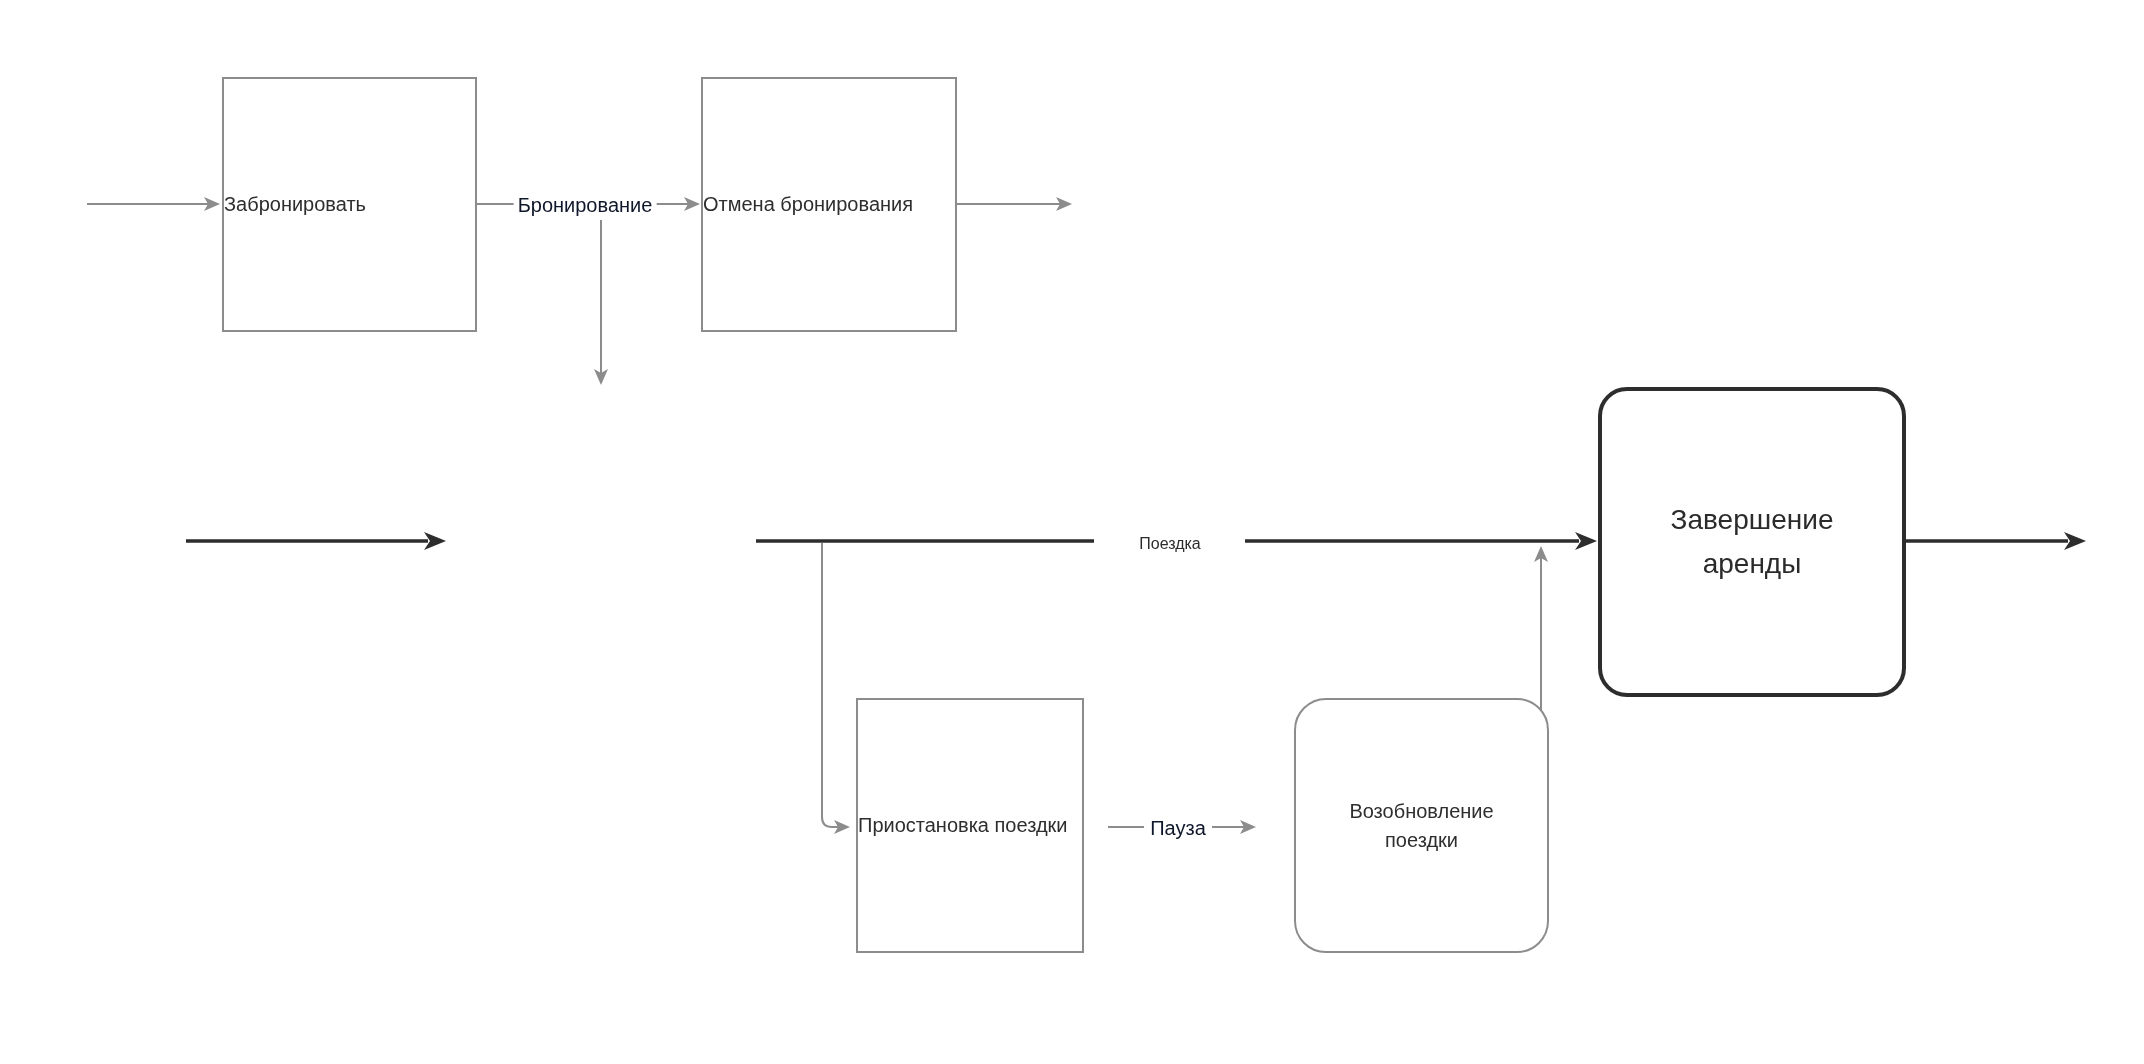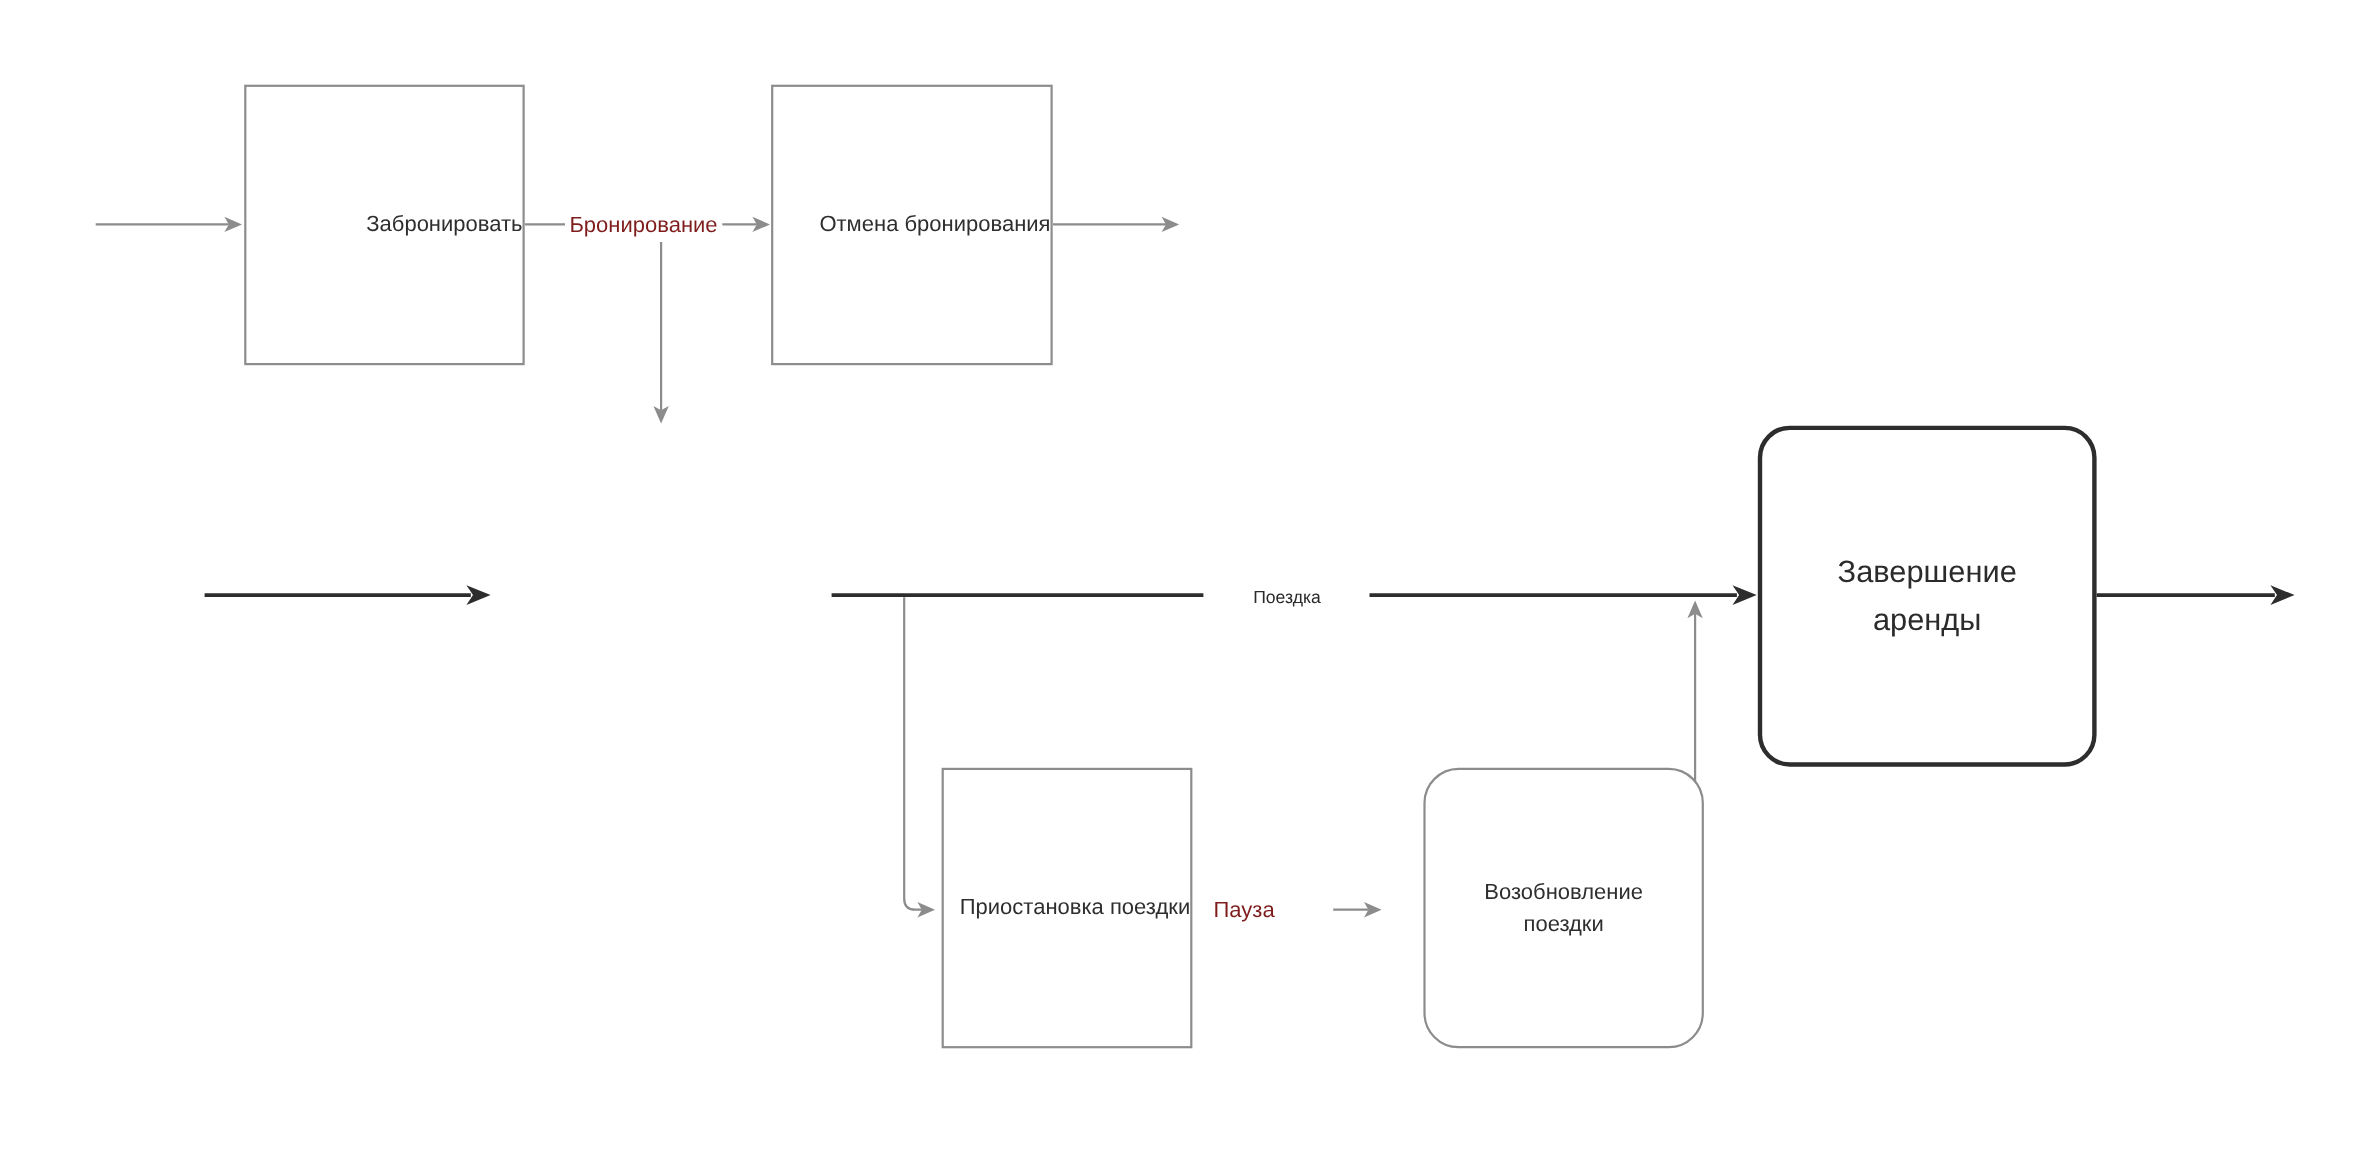--- a/index.html
+++ b/index.html
@@ -21,21 +21,21 @@
     width: 2144px;
     height: 1064px;
     display: block;
   }
   .node {
     position: absolute;
     box-sizing: border-box;
     background: #ffffff;
     display: flex;
     align-items: center;
-    justify-content: flex-end;
+    justify-content: flex-start;
     text-align: center;
   }
   .node.gray {
     border: 2px solid #8c8c8c;
     color: #2e2e2e;
     font-size: 20px;
     line-height: 1.45;
   }
   .node.bold {
     border: 4px solid #2d2d2d;
@@ -46,21 +46,21 @@
   .node .lbl { display: block; }
   .node .nowrap { white-space: nowrap; }
   .node .wrap-230 { width: 230px; margin: 0 auto; }
   .node .wrap-200 { width: 200px; margin: 0 auto; }
   .edge-label {
     position: absolute;
     transform: translate(-50%, -50%);
     background: #ffffff;
     padding: 0 4px;
     white-space: nowrap;
-    color: #7f1d1d;
+    color: #0f172a;
   }
   .edge-label.small { font-size: 20px; }
   .edge-label.large { font-size: 16px; color: #2b2b2b; }
 </style>
 </head>
 <body>
 
 <div class="canvas">
 
   <svg class="edges" width="2144" height="1064" viewBox="0 0 2144 1064" xmlns="http://www.w3.org/2000/svg">
@@ -152,15 +152,15 @@
   </div>
 
   <div class="node gray" style="left:1294px; top:698px; width:255px; height:255px;border-radius:32px;">
     <span class="lbl wrap-200">Возобновление поездки</span>
   </div>
 
   <div class="edge-label small" style="left:585px; top:205px;">Бронирование</div>
 
   <div class="edge-label large" style="left:1170px; top:544px;">Поездка</div>
 
-  <div class="edge-label small" style="left:1131px; top:828px;">Пауза</div>
+  <div class="edge-label small" style="left:1178px; top:828px;">Пауза</div>
 
 </div>
 
 </body></html>

